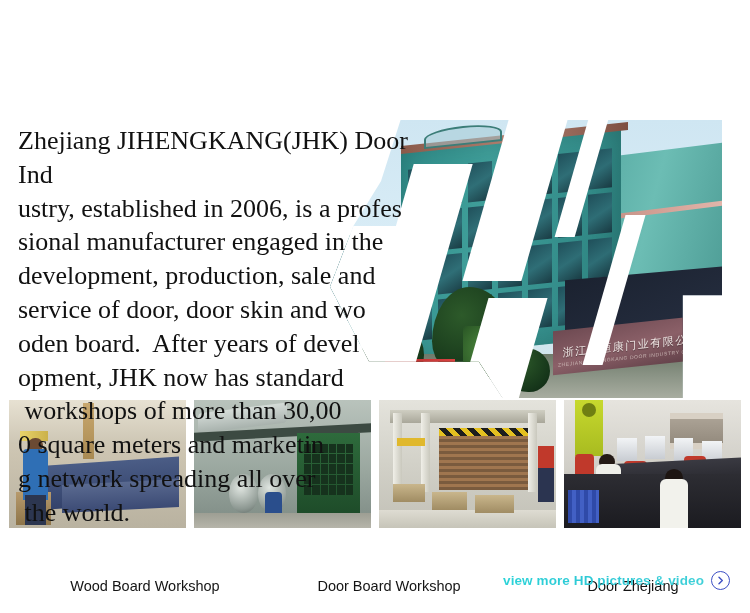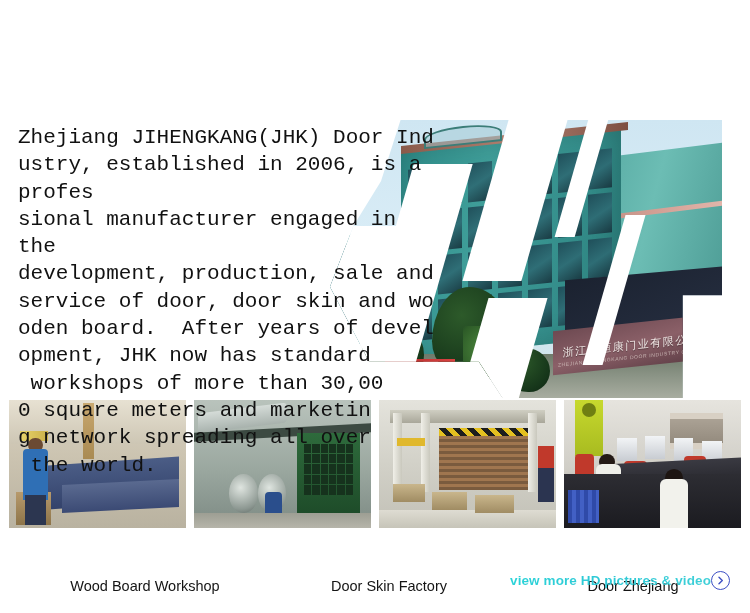--- a/index.html
+++ b/index.html
@@ -20,22 +20,22 @@
   }
   .title-underline {
     position:absolute; left:200px; top:60px;
     width:104px; height:5px; border-radius:1px;
     background:linear-gradient(90deg,#1a1a8c 0%,#1f3fae 28%,#2a76c4 58%,#40c8d8 100%);
   }
 
   
   .body-copy {
     position:absolute; left:18px; top:124px; width:420px;
-    font-size:21px; line-height:1.30; color:#111;
-    font-family:Liberation Mono, monospace;
+    font-size:26px; line-height:1.30; color:#111;
+    font-family:Liberation Serif, serif;
     white-space:pre-wrap;
     z-index:4;
   }
 
   
   .hero {
     position:absolute; left:330px; top:120px;
     width:392px; height:278px;
     z-index:2;
     -webkit-clip-path:polygon(18% 0%, 100% 0%, 100% 63%, 90% 63%, 90% 100%, 44% 100%, 38% 87%, 10% 87%, 0% 60%, 6% 38%, 13% 22%);
@@ -263,21 +263,21 @@
   }
   .caption {
     flex:1 1 0; text-align:center;
     font-size:14.5px; color:#141414;
     font-family:"Liberation Sans", sans-serif;
   }
 
   
   .footer-link {
     position:absolute; right:20px; top:571px;
-    display:flex; align-items:center; 
+    display:flex; align-items:center; gap:7px;
     cursor:pointer;
   }
   .footer-text {
     font-size:13.5px; font-weight:bold; letter-spacing:.1px;
     background:linear-gradient(90deg,#2bd3d8 0%,#2ec9d6 45%,#3fd0d8 100%);
     -webkit-background-clip:text; background-clip:text;
     -webkit-text-fill-color:transparent; color:#2ec9d6;
   }
   .arrow-circle {
     width:19px; height:19px; flex:0 0 19px;
@@ -463,21 +463,21 @@
       <div class="desk"></div>
       <div class="p2h"></div>
       <div class="pers p2"></div>
       <div class="crate"></div>
     </div>
 
   </div>
 
   <div class="captions">
     <div class="caption">Wood Board Workshop</div>
-    <div class="caption">Door Skin Factory</div>
+    <div class="caption">Door Board Workshop</div>
     <div class="caption">Door Zhejiang</div>
   </div>
 
   <div class="footer-link">
     <span class="footer-text">view more HD pictures &amp; video</span>
     <span class="arrow-circle">
       <svg width="9" height="9" viewBox="0 0 10 10" aria-hidden="true">
         <path d="M3.3 1.3 L7 5 L3.3 8.7" fill="none" stroke="#3d4fc4" stroke-width="1.5" stroke-linecap="round" stroke-linejoin="round"></path>
       </svg>
     </span>

